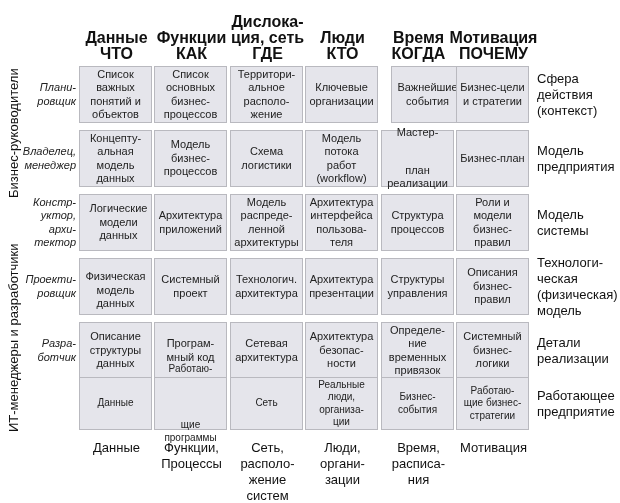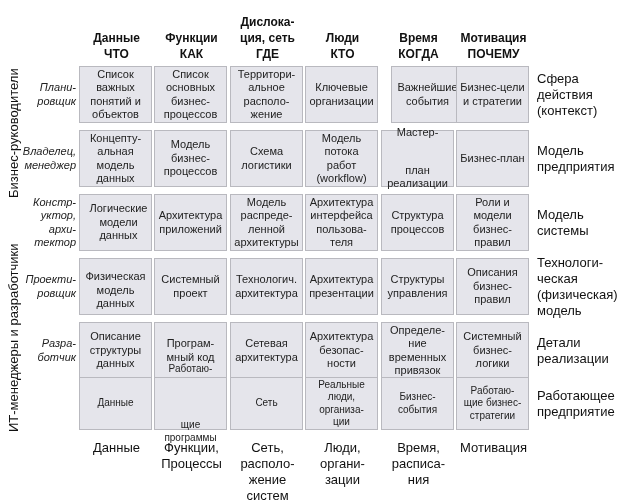--- a/index.html
+++ b/index.html
@@ -1,20 +1,20 @@
 <!DOCTYPE html>
 <html><head>
   <meta charset="utf-8">
   <style>
     html, body { margin: 0; padding: 0; background: #ffffff; }
     body { width: 620px; height: 503px; position: relative; overflow: hidden;
            font-family: "Liberation Sans", sans-serif; color: #111; }
     .col-head-wrap { position: absolute; width: 75px; height: 48px; top: 14px;
                      display: flex; flex-direction: column; justify-content: flex-end; align-items: center;
-                     font-weight: bold; font-size: 12px; line-height: 16px; text-align: center; }
+                     font-weight: bold; font-size: 16px; line-height: 16px; text-align: center; }
     .cell { position: absolute; width: 73px; box-sizing: border-box;
             background: #e5e5eb; border: 1px solid #b9b9bf;
             display: flex; align-items: center; justify-content: center; text-align: center;
             font-size: 11px; line-height: 13.5px; color: #222; padding: 1px 2px; }
     .cell.small { font-size: 10px; line-height: 12.5px; }
     .role { position: absolute; left: 30px; width: 46px; text-align: right;
             font-style: italic; font-size: 11px; line-height: 13.5px; color: #222;
             display: flex; flex-direction: column; justify-content: center; align-items: flex-end; }
     .row-right { position: absolute; left: 537px; font-size: 13px; line-height: 16px; color: #111;
                  display: flex; flex-direction: column; justify-content: center; }

